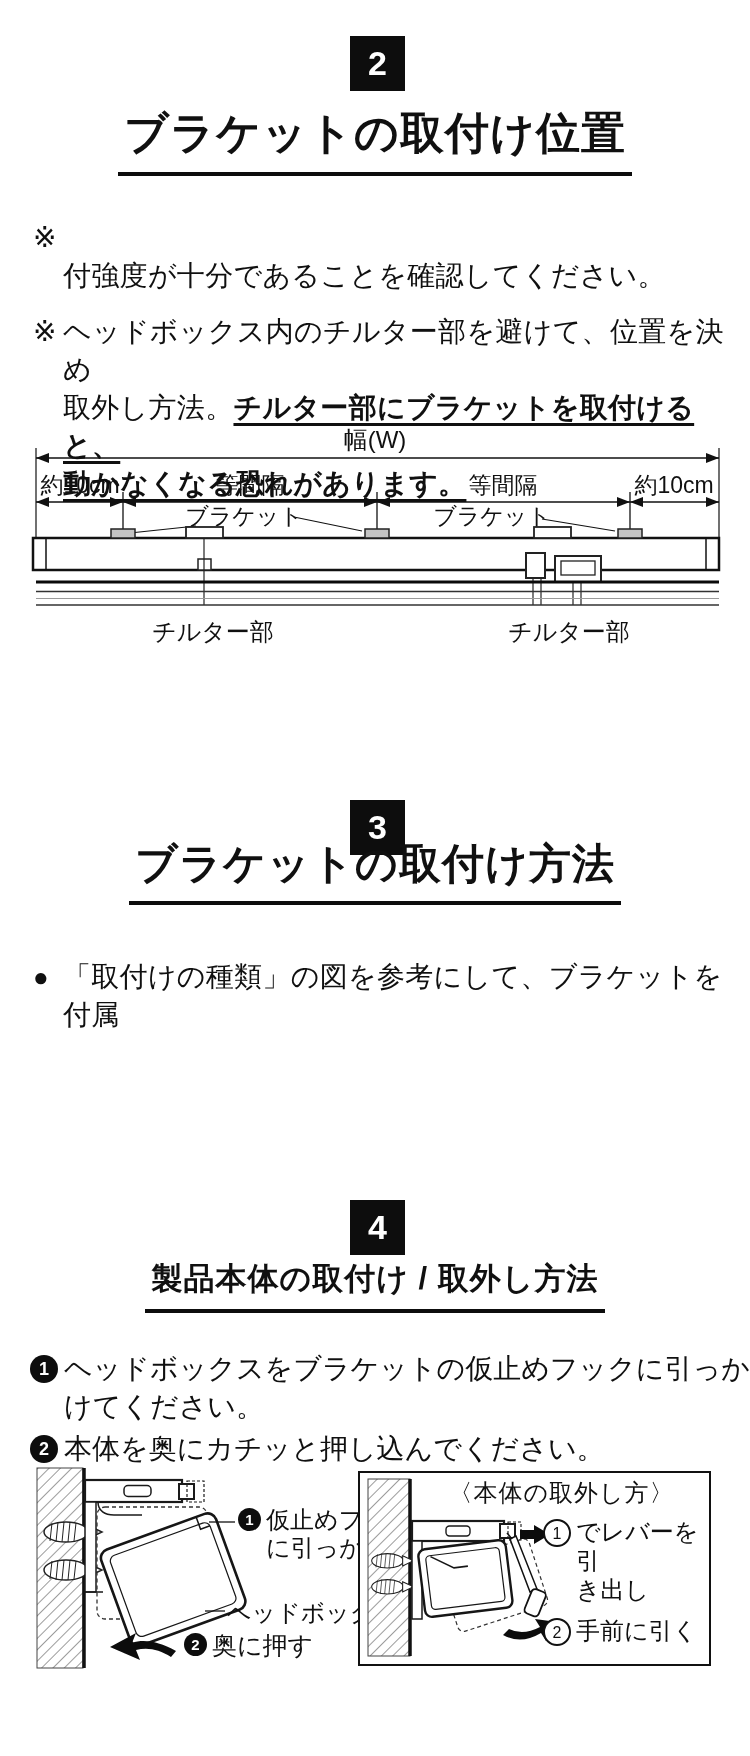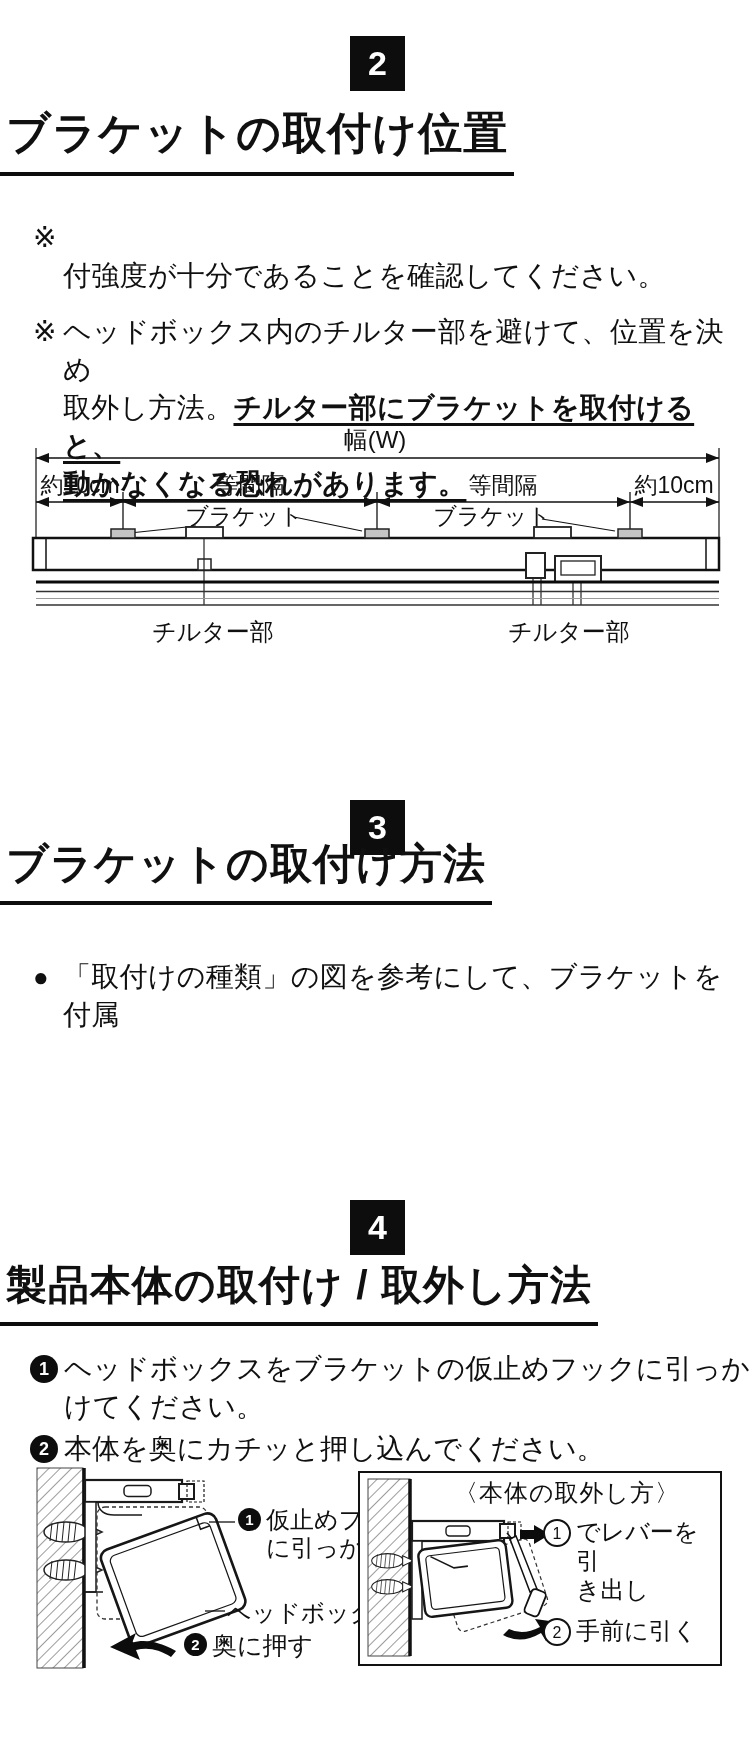--- a/index.html
+++ b/index.html
@@ -2,42 +2,42 @@
 <html><head>
 <meta charset="utf-8">
 <style>
   html,body{margin:0;padding:0;background:#fff;}
   .page{position:relative;width:750px;height:1756px;background:#ffffff;overflow:hidden;
         font-family:"Liberation Sans","DejaVu Sans",sans-serif;color:#101010;}
   
   .numbox{position:absolute;left:350px;width:55px;height:55px;background:#0d0d0d;color:#ffffff;
           display:flex;align-items:center;justify-content:center;font-size:34px;font-weight:700;}
   
-  .sec-title{position:absolute;left:0;width:750px;}
+  .sec-title{position:absolute;left:0;width:750px;text-align:center;}
   .sec-title span{display:inline-block;font-weight:700;letter-spacing:1px;
                   border-bottom:4px solid #0d0d0d;padding:0 6px 9px 6px;}
-  .t2 span{font-size:44px;} .t3 span{font-size:42px;} .t4 span{font-size:41px;}
+  .t2 span{font-size:44px;} .t3 span{font-size:42px;} .t4 span{font-size:31px;}
   
   .note{position:absolute;left:33px;display:flex;font-size:28px;line-height:38px;letter-spacing:.3px;}
   .note .marker{width:30px;flex:none;}
   .warn{font-weight:700;text-decoration:underline;text-decoration-thickness:2.5px;text-underline-offset:6px;}
   .step{position:absolute;left:30px;display:flex;gap:6px;font-size:28px;line-height:38px;}
   .cnum{display:inline-flex;width:28px;height:28px;border-radius:50%;background:#0d0d0d;color:#fff;
         align-items:center;justify-content:center;font-size:18px;font-weight:700;flex:none;margin-top:5px;}
   .cnum.sm{width:23px;height:23px;font-size:15px;margin-top:2px;}
   .onum{display:inline-flex;width:24px;height:24px;border:2px solid #111;border-radius:50%;background:#fff;
         align-items:center;justify-content:center;font-size:16px;font-weight:400;flex:none;margin-top:2px;}
   .flathead{display:inline-block;width:19px;height:19px;border:2px solid #111;border-radius:50%;
             position:relative;vertical-align:-3px;margin-right:3px;}
   .flathead::after{content:"";position:absolute;left:3px;right:3px;top:50%;height:2px;background:#111;
             transform:translateY(-50%);}
   
   .bottom{position:absolute;left:0;top:1460px;width:750px;height:296px;}
   .figL-label{position:absolute;font-size:24px;line-height:28px;display:flex;gap:5px;}
-  .removal-box{position:absolute;left:358px;top:11px;width:349px;height:191px;border:2.5px solid #111;background:#fff;padding-left:11px;}
+  .removal-box{position:absolute;left:358px;top:11px;width:349px;height:191px;border:2.5px solid #111;background:#fff;}
   .removal-title{position:absolute;left:60px;right:6px;top:4px;text-align:center;font-size:24px;letter-spacing:1px;}
   .r-step{position:absolute;display:flex;gap:5px;font-size:24px;line-height:29px;}
   svg{display:block;}
   .abs{position:absolute;}
 </style>
 </head>
 <body>
 
 <div class="page">
 

